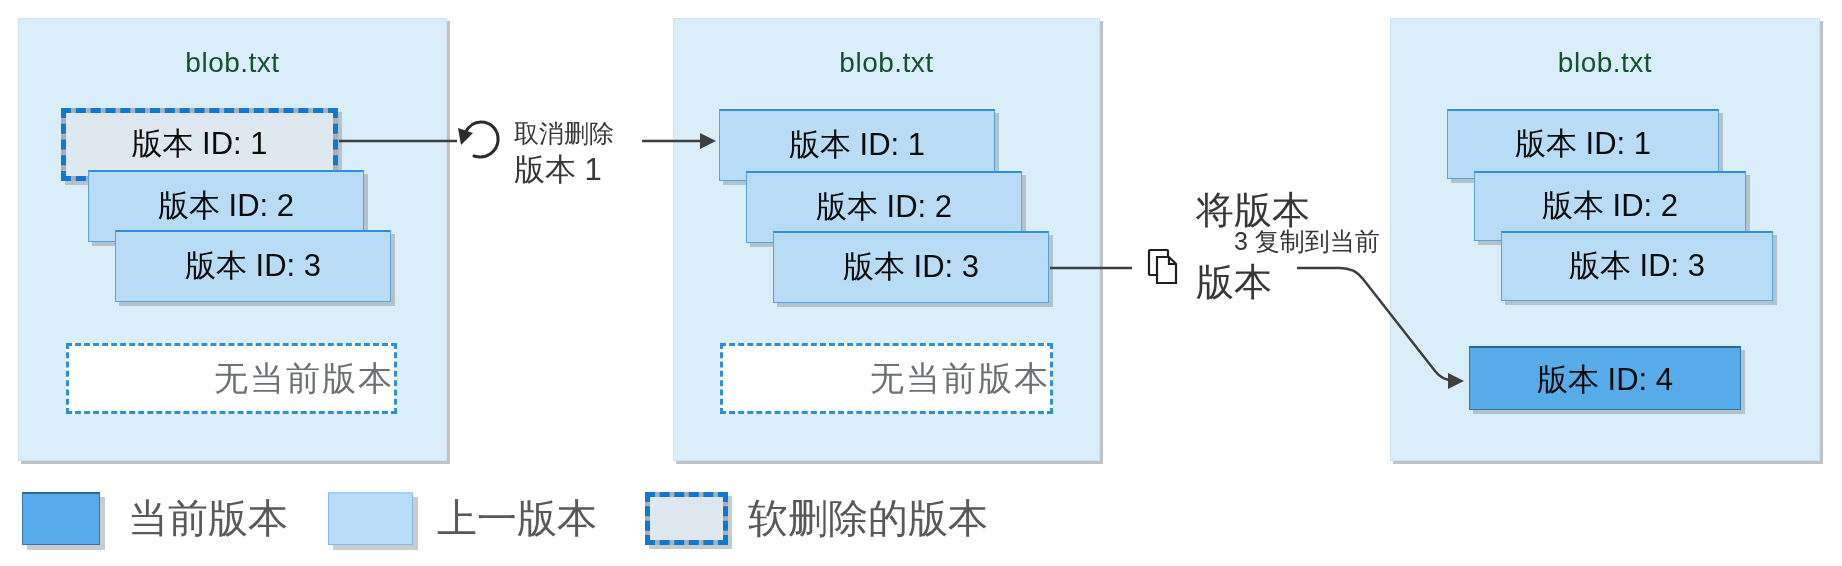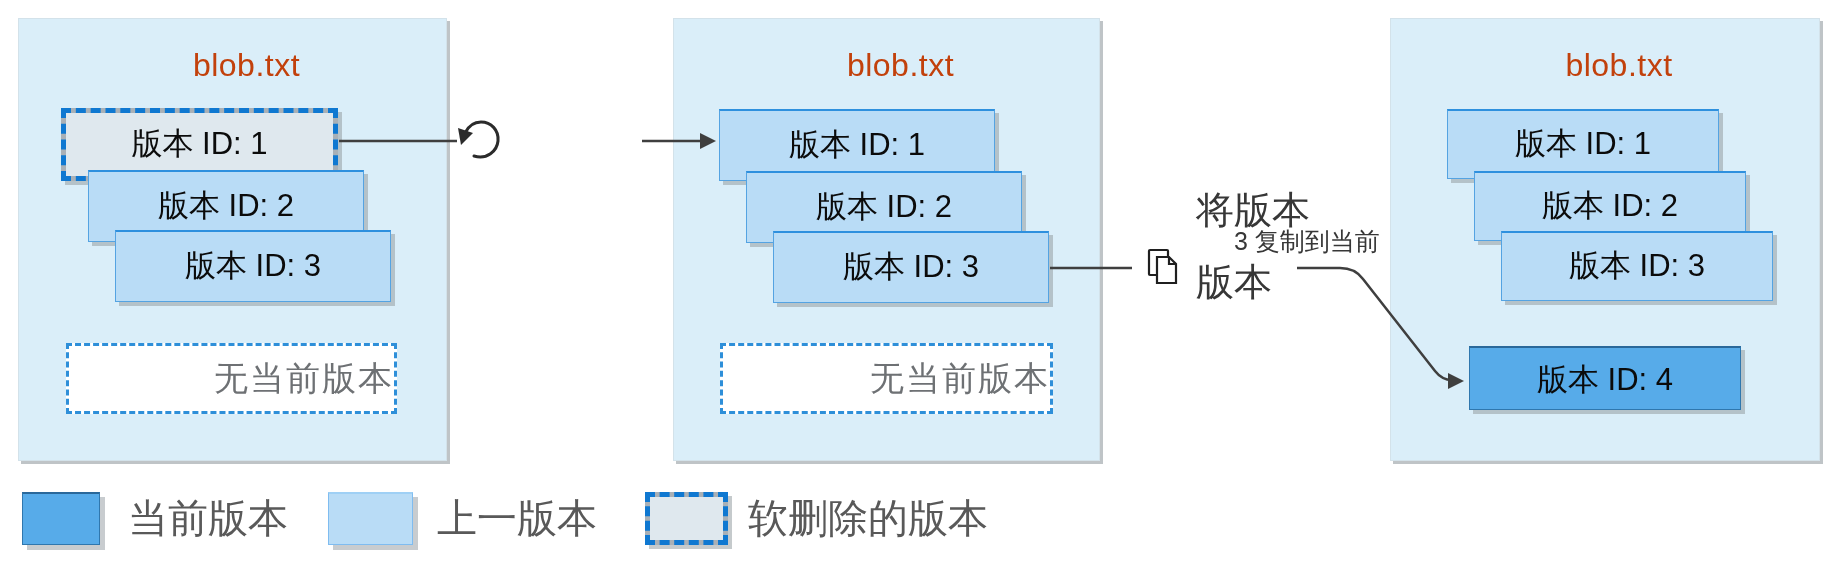--- a/index.html
+++ b/index.html
@@ -6,22 +6,22 @@
   .canvas{
     position:relative;width:1842px;height:566px;background:#ffffff;overflow:hidden;
     font-family:"Liberation Sans","DejaVu Sans",sans-serif;
   }
   
   .panel{
     position:absolute;background:#daeef9;border:1px solid #d3e2ea;
     box-shadow:3px 3px 0 rgba(170,176,180,.75);
   }
   .panel-title{
-    position:absolute;top:28px;left:14px;width:100%;text-align:center;
-    font-size:32px;color:#c2410c;letter-spacing:.5px;
+    position:absolute;top:28px;left:0;width:100%;text-align:center;
+    font-size:28px;color:#14532d;letter-spacing:.5px;
   }
   
   .vbox{
     position:absolute;background:#b9dcf6;border:1px solid #54a3e2;border-top:2px solid #2e90de;
     box-shadow:4px 4px 0 rgba(150,158,163,.55);box-sizing:border-box;
     text-align:center;font-size:31px;color:#0b0b0b;
   }
   .vbox-current{
     background:#57abe9;border:1px solid #2f77ae;border-top:2px solid #2a689a;
   }
@@ -105,20 +105,24 @@
     <path d="M 1297 268 H 1340 Q 1355 268 1363 279 L 1435 371 Q 1442 380 1452 380 H 1449" fill="none" stroke="#3f3f3f" stroke-width="2.5"></path>
     <polygon points="1464,381 1448,373 1448,389" fill="#3f3f3f"></polygon>
 
     <g>
       <rect x="1149" y="250" width="19" height="25" rx="1" fill="#ffffff" stroke="#1f1f1f" stroke-width="2.2"></rect>
       <path d="M 1157 257 h 12 l 7 7 v 19 h -19 z" fill="#ffffff" stroke="#1f1f1f" stroke-width="2.2"></path>
       <path d="M 1169 257 v 7 h 7" fill="none" stroke="#1f1f1f" stroke-width="2.2"></path>
     </g>
   </svg>
 
+  <div class="ann" style="left:514px;top:120px;">
+    <div class="small">取消删除</div>
+    <div class="big" style="margin-top:6px;">版本 1</div>
+  </div>
 
   <div class="ann ann2" style="left:1196px;top:182px;">
     <div class="big">将版本</div>
     <div class="small" style="margin-top:-2px;">3 复制到当前</div>
     <div class="big">版本</div>
   </div>
 
   <div>
     <div class="sw sw-current" style="left:22px;top:492px;width:78px;height:53px;"></div>
     <div class="legend-label" style="left:128px;top:492px;">当前版本</div>

